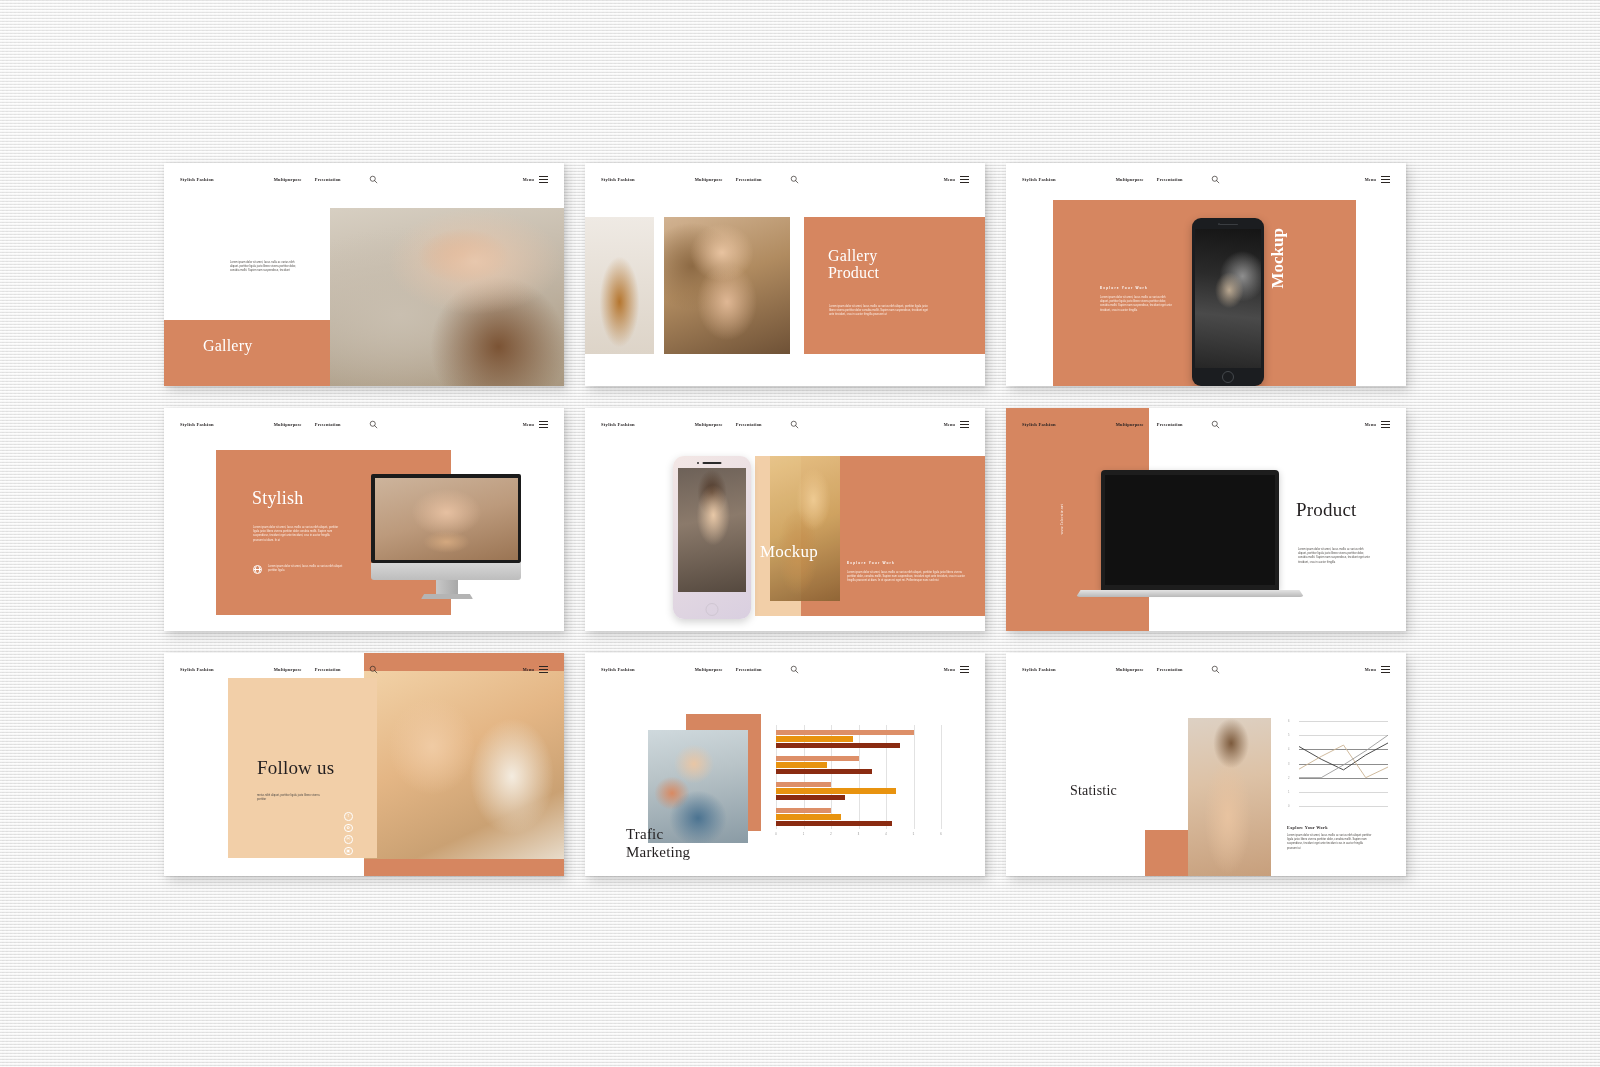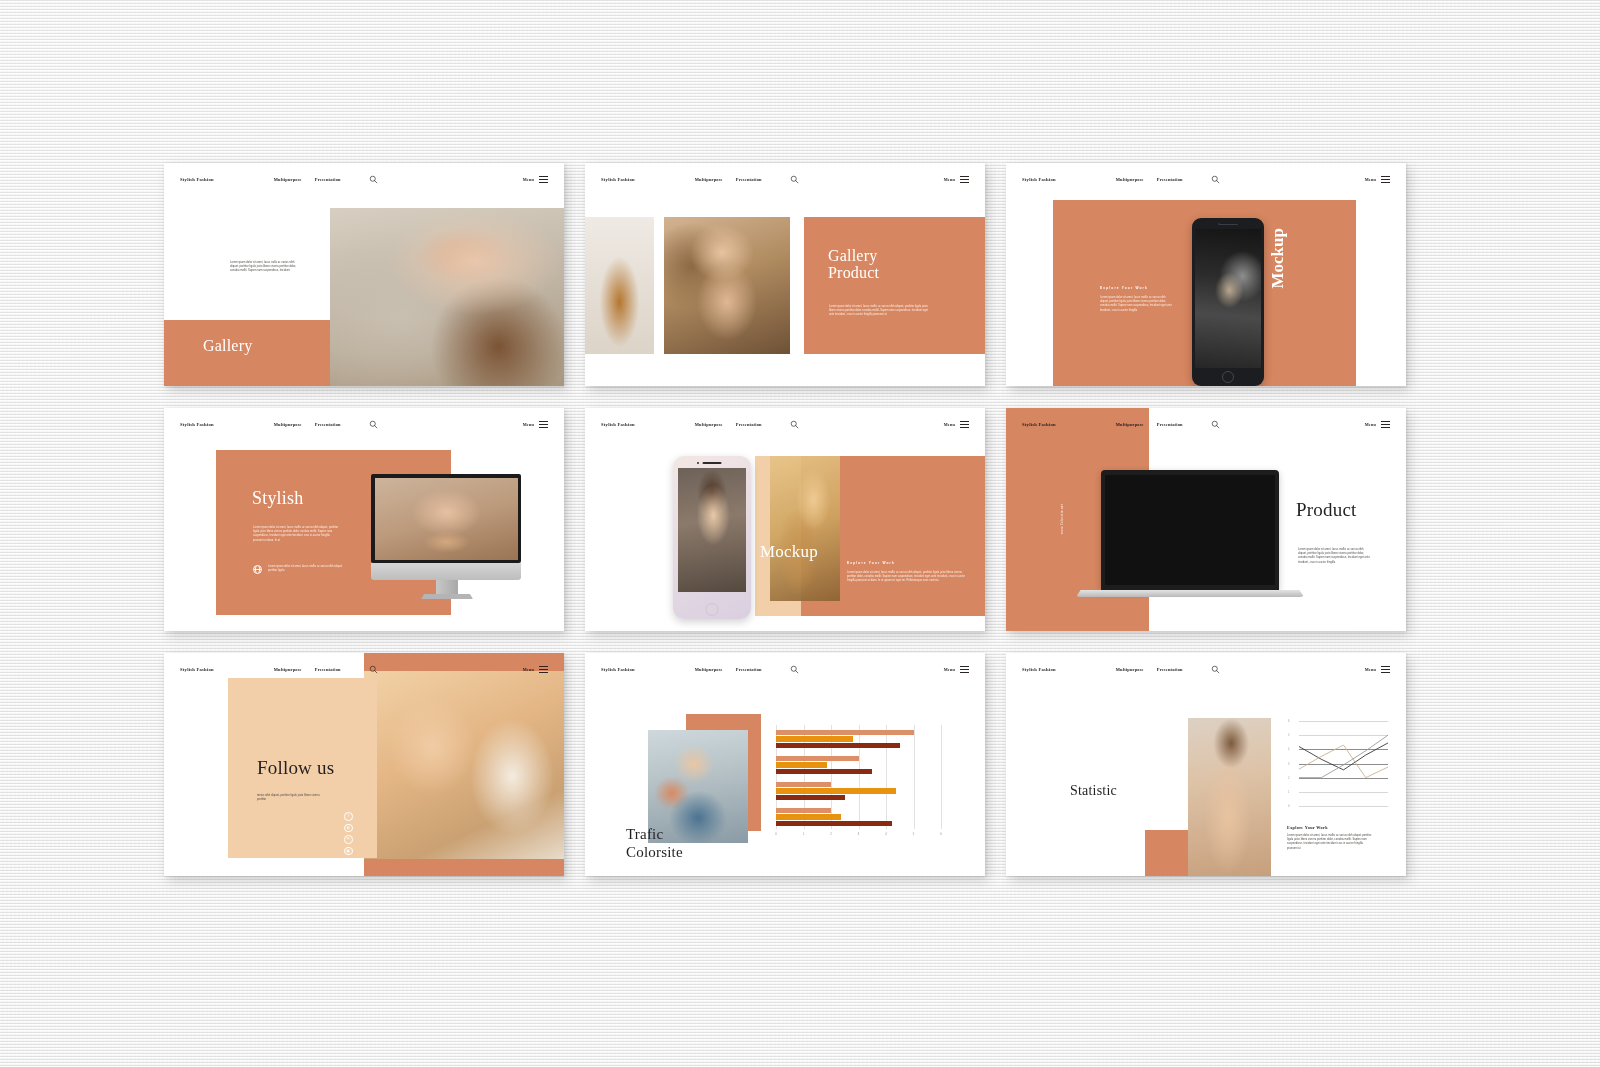--- a/index.html
+++ b/index.html
@@ -517,21 +517,21 @@
             <i></i>
             <i></i>
           </span>
       </span>
     </div>
 
     <div style="position:absolute;left:101px;top:61px;width:75px;height:117px;background:#d68660;"></div>
     <div class="photo ph-overall" style="left:63px;top:77px;width:100px;height:113px;"></div>
 
     <div class="title-serif" style="position:absolute;left:41px;top:174px;font-size:15px;">Trafic</div>
-    <div class="title-serif" style="position:absolute;left:41px;top:192px;font-size:15px;">Colorsite</div>
+    <div class="title-serif" style="position:absolute;left:41px;top:192px;font-size:15px;">Marketing</div>
 
     <div class="bar-grid" id="barchart" style="left:191px;top:72px;width:165px;height:116px;">
         <div class="gridline" style="left: 0px; top: 0px; height: 104px;"></div>
         <div class="axlbl" style="left: 0px; top: 108px;">0</div>
         <div class="gridline" style="left: 27.5px; top: 0px; height: 104px;"></div>
         <div class="axlbl" style="left: 27.5px; top: 108px;">1</div>
         <div class="gridline" style="left: 55px; top: 0px; height: 104px;"></div>
         <div class="axlbl" style="left: 55px; top: 108px;">2</div>
         <div class="gridline" style="left: 82.5px; top: 0px; height: 104px;"></div>
         <div class="axlbl" style="left: 82.5px; top: 108px;">3</div>

